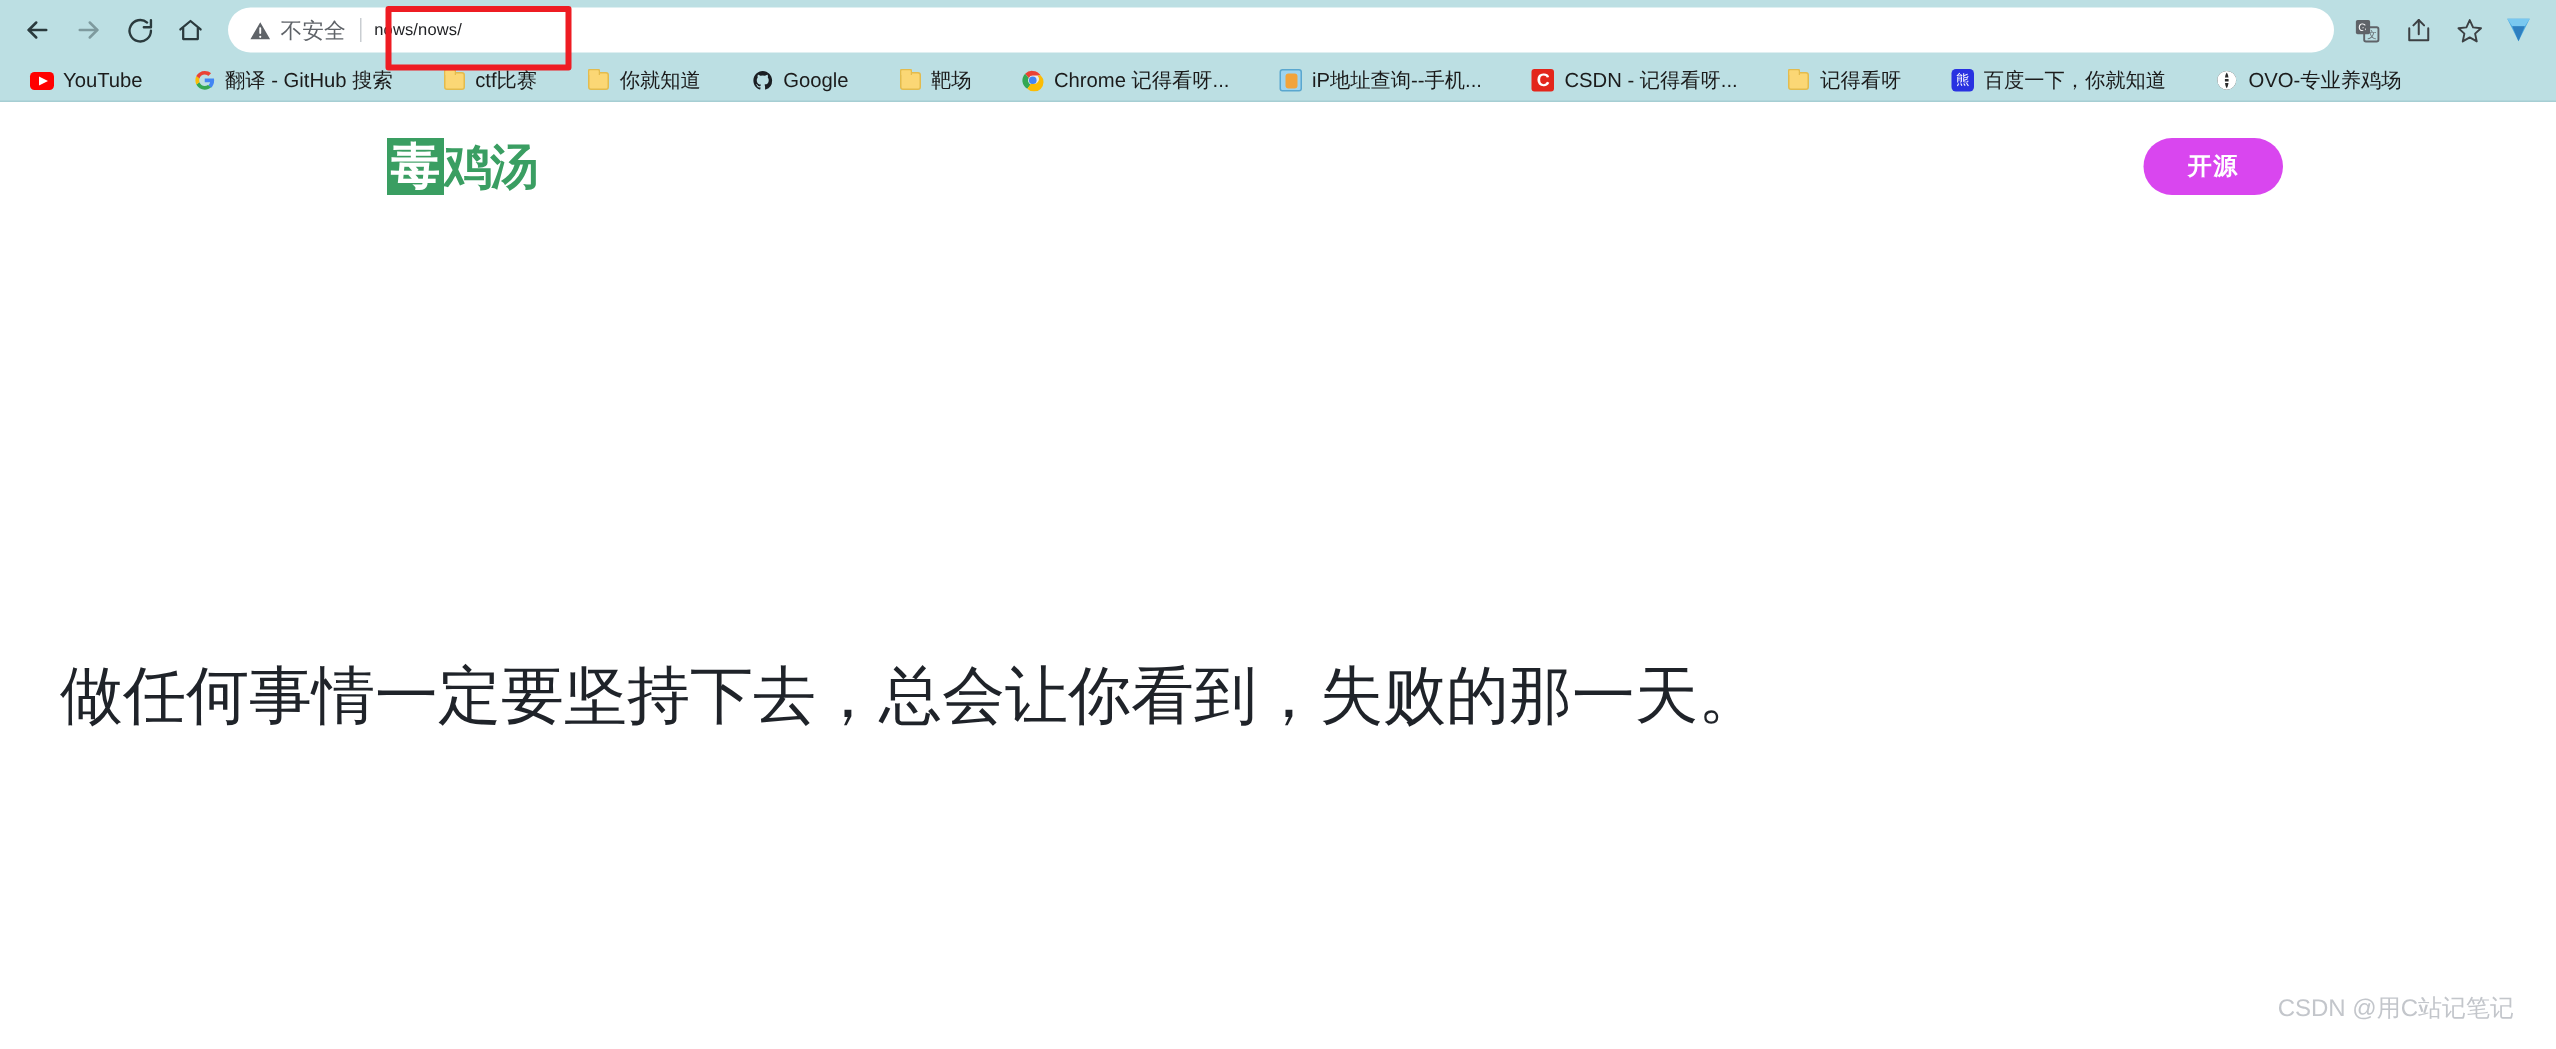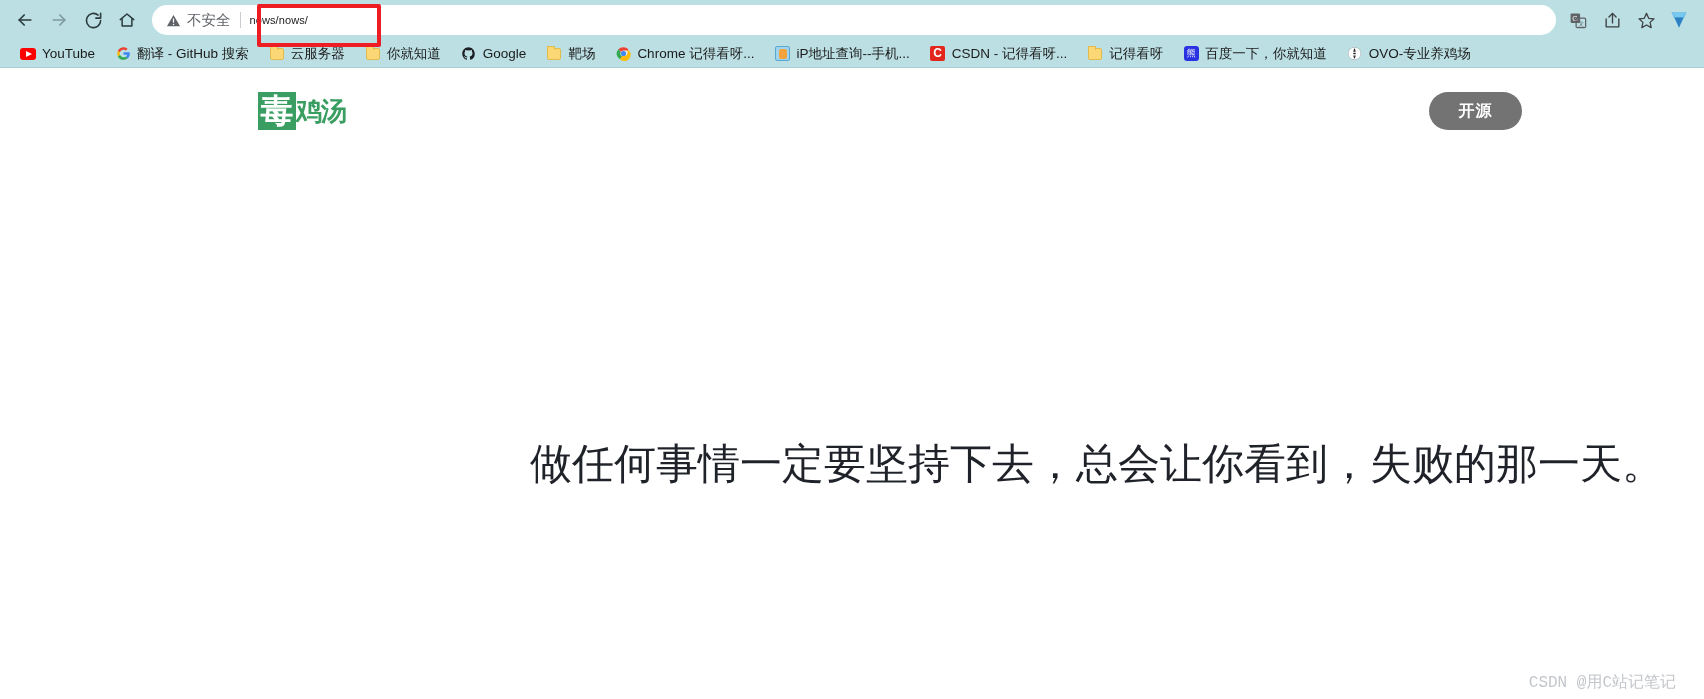--- a/index.html
+++ b/index.html
@@ -83,21 +83,21 @@
   }
   .ext-diamond { width: 30px; height: 32px; display:flex; align-items:center; justify-content:center; }
 
   
   .bookmarks {
     height: 28px;
     background: #bcdfe3;
     display: flex;
     align-items: center;
     padding-left: 12px;
-    gap: 4px;
+    gap: 17px;
     flex: 0 0 28px;
     border-bottom: 1px solid #a6ced3;
     overflow: hidden;
   }
   .bm {
     display: flex;
     align-items: center;
     height: 22px;
     padding: 0 8px;
     border-radius: 4px;
@@ -172,65 +172,65 @@
     line-height: 38px;
     width: 38px;
     height: 38px;
     text-align: center;
     font-weight: 700;
     font-family: "DejaVu Sans", "Liberation Sans", sans-serif;
     overflow: hidden;
   }
   .logo-text {
     color: #3a9e62;
-    font-size: 26px;
+    font-size: 32px;
     line-height: 38px;
     font-weight: 700;
     letter-spacing: -1px;
     font-family: "DejaVu Sans", "Liberation Sans", sans-serif;
   }
 
   .btn-open {
-    background: #737373;
+    background: #d946ef;
     color: #ffffff;
     font-size: 16px;
     font-weight: 700;
     border: none;
     border-radius: 22px;
     height: 38px;
     width: 93px;
     cursor: pointer;
     font-family: "DejaVu Sans", "Liberation Sans", sans-serif;
     letter-spacing: 1px;
   }
 
   .quote-wrap {
     position: absolute;
     left: 0; right: 0;
     top: 368px;
     display: flex;
-    justify-content: flex-end;
+    justify-content: flex-start;
     padding: 0 40px;
   }
   .quote {
     font-size: 42px;
     color: #1f2329;
     letter-spacing: 0px;
     white-space: nowrap;
     font-family: "DejaVu Sans", "Liberation Sans", sans-serif;
     font-weight: 400;
   }
 
   .watermark {
     position: absolute;
     right: 28px;
-    bottom: 6px;
+    bottom: 16px;
     font-size: 16px;
     color: #c3c6cb;
-    font-family: Liberation Mono, monospace;
+    font-family: Liberation Sans, sans-serif;
     white-space: nowrap;
   }
 </style>
 </head>
 <body>
 
 <div class="browser">
 
   <div class="toolbar">
 
@@ -324,21 +324,21 @@
           <path fill="#ea4335" d="M12 5.95c1.84 0 3.08.8 3.79 1.46l2.92-2.85C16.98 2.9 14.7 2 12 2 8.07 2 4.7 4.1 2.99 7.53l3.4 2.63C7.2 7.7 9.4 5.95 12 5.95z"></path>
         </svg>
       </span>
       <span class="bm-label">翻译 - GitHub 搜索</span>
     </div>
 
     <div class="bm">
       <span class="bm-ico">
           <span class="folder"></span>
         </span>
-      <span class="bm-label">云服务器</span>
+      <span class="bm-label">ctf比赛</span>
     </div>
 
     <div class="bm">
       <span class="bm-ico">
           <span class="folder"></span>
         </span>
       <span class="bm-label">你就知道</span>
     </div>
 
     <div class="bm">

